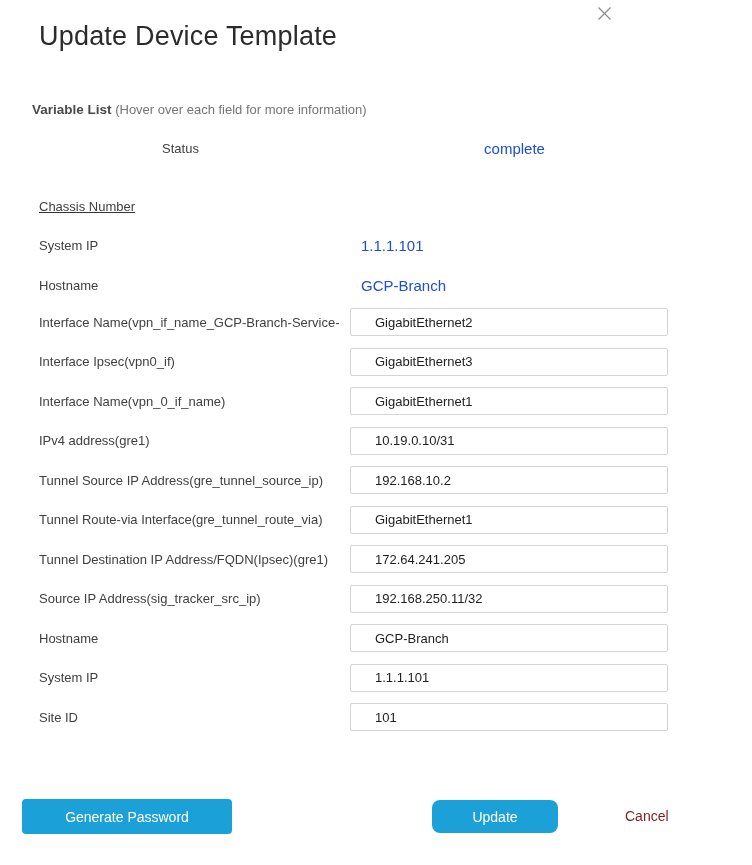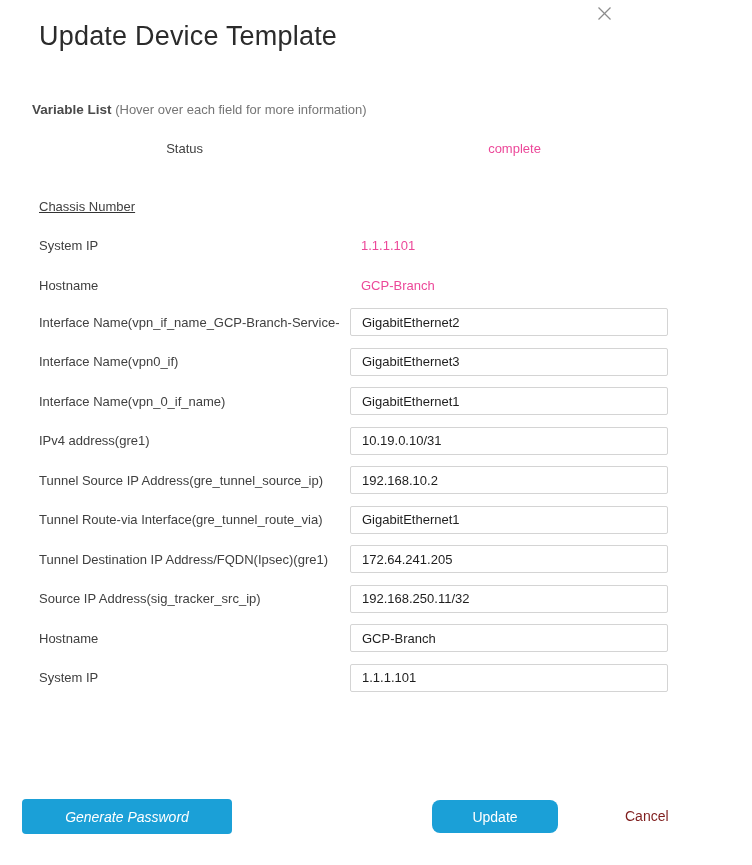--- a/index.html
+++ b/index.html
@@ -56,56 +56,56 @@
   }
   .row .label {
     width: 311px;
     flex: 0 0 311px;
     font-size: 13px;
     color: #404040;
     white-space: nowrap;
     overflow: hidden;
   }
   .row .value {
-    font-size: 13px;
-    color: #ec4899;
+    font-size: 15px;
+    color: #1d4ed8;
     padding-left: 11px;
   }
 
   .static-row { height: 18px; }
   .static-row.status   { margin-bottom: 40px; justify-content: center; }
   .static-row.chassis  { margin-bottom: 21px; text-decoration: underline; }
   .static-row.sysip    { margin-bottom: 22px; }
   .static-row.hostname { margin-bottom: 14px; }
 
   .input-row { height: 28px; margin-bottom: 11.5px; }
   .input-row input {
     width: 318px;
     height: 28px;
     border: 1px solid #d4d4d4;
     border-radius: 2px;
     background: #fff;
-    padding: 0 10px 0 11px;
+    padding: 0 10px 0 24px;
     font-family: "Liberation Sans", "DejaVu Sans", sans-serif;
     font-size: 13px;
     color: #1e1e1e;
     outline: none;
   }
 
   .btn {
     position: absolute;
     border: none;
     border-radius: 4px;
     background: #1ba0d7;
     color: #ffffff;
     font-family: "Liberation Sans", "DejaVu Sans", sans-serif;
     font-size: 14px;
     cursor: pointer;
   }
-  .btn-generate { left: 22px;  top: 799px; width: 210px; height: 35px; font-style: italic; }
+  .btn-generate { left: 22px;  top: 799px; width: 210px; height: 35px; }
   .btn-update   { left: 432px; top: 800px; width: 126px; height: 33px; border-radius: 8px; }
   .link-cancel  {
     position: absolute;
     left: 625px;
     top: 808px;
     font-size: 14px;
     color: #7f1d1d;
     cursor: pointer;
     background: none;
     border: none;
@@ -148,21 +148,21 @@
     <div class="row static-row hostname">
       <div class="label">Hostname</div>
       <div class="value">GCP-Branch</div>
     </div>
 
     <div class="row input-row">
       <div class="label">Interface Name(vpn_if_name_GCP-Branch-Service-</div>
       <input type="text" value="GigabitEthernet2" style="">
     </div>
     <div class="row input-row">
-      <div class="label">Interface Name(vpn0_if)</div>
+      <div class="label">Interface Ipsec(vpn0_if)</div>
       <input type="text" value="GigabitEthernet3" style="">
     </div>
     <div class="row input-row">
       <div class="label">Interface Name(vpn_0_if_name)</div>
       <input type="text" value="GigabitEthernet1" style="">
     </div>
     <div class="row input-row">
       <div class="label">IPv4 address(gre1)</div>
       <input type="text" value="10.19.0.10/31" style="">
     </div>
@@ -182,20 +182,24 @@
       <div class="label">Source IP Address(sig_tracker_src_ip)</div>
       <input type="text" value="192.168.250.11/32" style="">
     </div>
     <div class="row input-row">
       <div class="label">Hostname</div>
       <input type="text" value="GCP-Branch" style="">
     </div>
     <div class="row input-row">
       <div class="label">System IP</div>
       <input type="text" value="1.1.1.101" style="">
+    </div>
+    <div class="row input-row">
+      <div class="label">Site ID</div>
+      <input type="text" value="101" style="">
     </div>
 
   </div>
 
   <button class="btn btn-generate">Generate Password</button>
   <button class="btn btn-update">Update</button>
   <button class="link-cancel">Cancel</button>
 
 </div>
 

